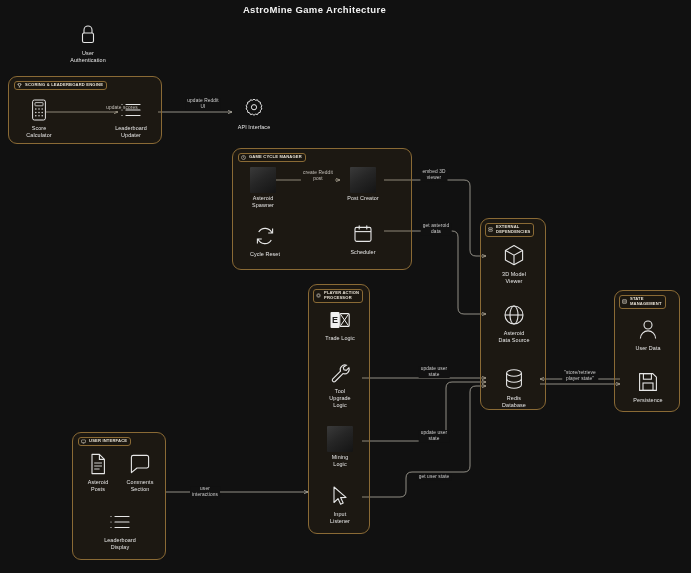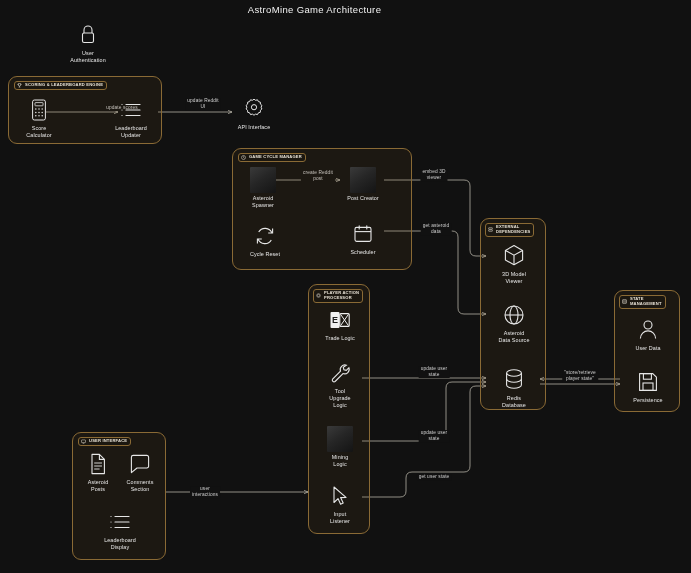--- a/index.html
+++ b/index.html
@@ -16,21 +16,21 @@
     overflow: hidden;
   }
   #title {
     position: absolute;
     top: 4px;
     left: 0;
     width: 629px;
     text-align: center;
     color: #f2f2f2;
     font-size: 9.5px;
-    font-weight: normal;
+    font-weight: bold;
     letter-spacing: .35px;
   }
 
   
   .group {
     position: absolute;
     border: 1px solid #8a6a35;
     border-radius: 9px;
     background: rgba(118, 86, 36, 0.12);
     box-sizing: border-box;

